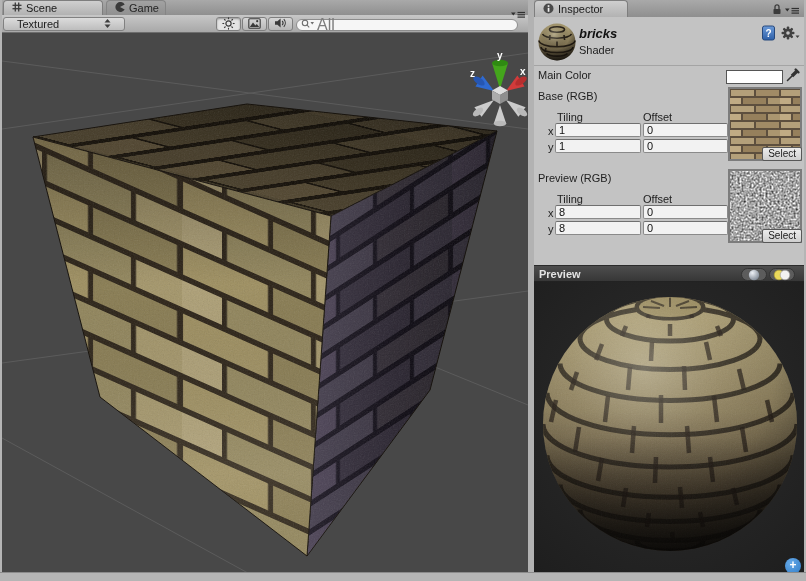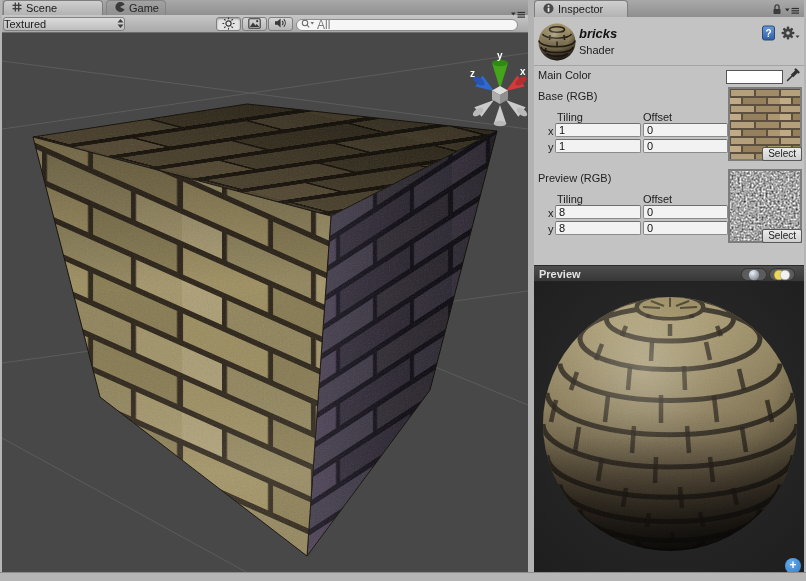--- a/index.html
+++ b/index.html
@@ -24,28 +24,28 @@
   .tab { position:absolute; top:0; height:100%; display:flex; align-items:center; gap:4px;
          padding:0 8px; border-radius:4px 4px 0 0; font-size:11px; color:#1b1b1b; }
   .tab.active { background:linear-gradient(#cfcfcf,#b2b2b2); border:1px solid #7e7e7e; border-bottom:none; }
   .tab.inactive { background:linear-gradient(#a2a2a2,#909090); border:1px solid #858585; border-bottom:none; color:#242424; }
 
   
   .toolbar { position:absolute; left:0; top:15px; width:100%; height:18px;
              background:linear-gradient(#c7c7c7,#a8a8a8); border-bottom:1px solid #6d6d6d; }
   .dd { position:absolute; top:2px; height:14px; background:linear-gradient(#dcdcdc,#bdbdbd);
         border:1px solid #818181; border-radius:3px; display:flex; align-items:center;
-        padding:0 0; color:#1d1d1d; }
+        padding:0 13px; color:#1d1d1d; }
   .dd .dd-label { flex:1; }
   .tbtn { position:absolute; top:2px; height:14px; width:25px; background:linear-gradient(#d6d6d6,#b7b7b7);
           border:1px solid #7f7f7f; border-radius:3px; display:flex; align-items:center; justify-content:center; }
   .tbtn.pressed { background:#e4e4e4; box-shadow:inset 0 1px 2px rgba(0,0,0,.35); }
   .searchpill { position:absolute; left:294px; top:4px; width:222px; height:12px; background:#f6f6f6;
                 border:1px solid #8d8d8d; border-radius:7px; display:flex; align-items:center; padding:0 4px; }
-  .searchpill .stext { color:#7c7c7c; font-size:12px; margin-left:2px; }
+  .searchpill .stext { color:#7c7c7c; font-size:16px; margin-left:2px; }
   .pane-menu { position:absolute; z-index:5; }
 
   .viewport { position:absolute; left:0; top:33px; width:526px; height:539px; background:#484848; overflow:hidden; }
 
   
   .insp-body { position:absolute; left:0; top:17px; width:270px; height:248px; background:#c3c3c3; }
   .abs { position:absolute; }
   .lbl { position:absolute; color:#212121; }
   .matname { font-size:13px; font-weight:bold; color:#111; }
   .shader-dd { position:absolute; left:90px; top:25px; width:173px; height:16px;

